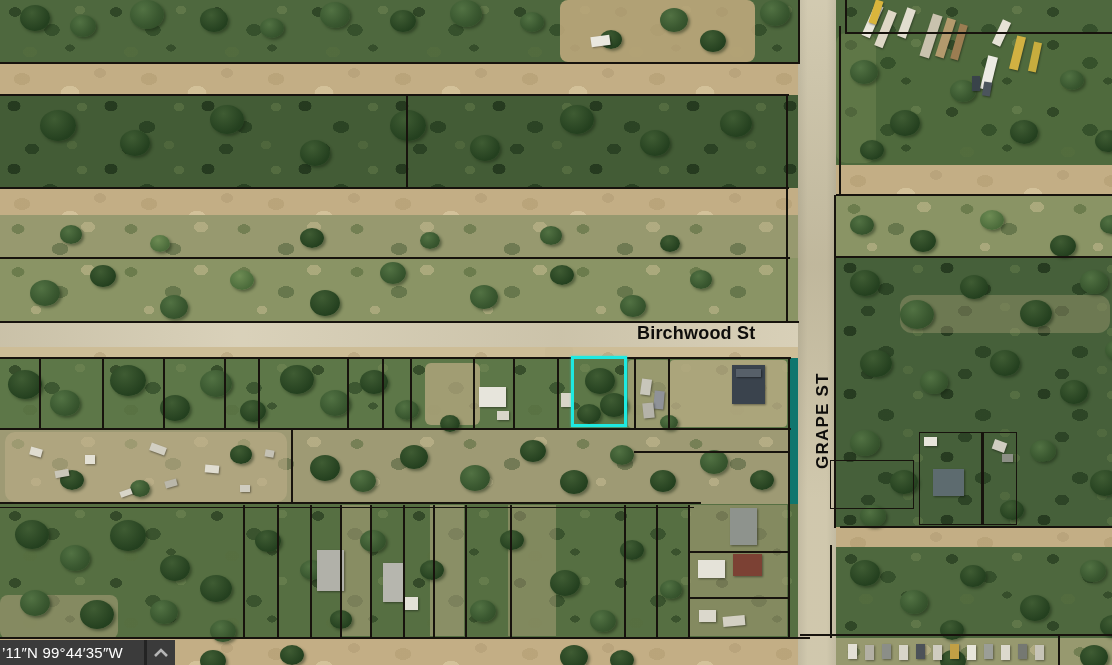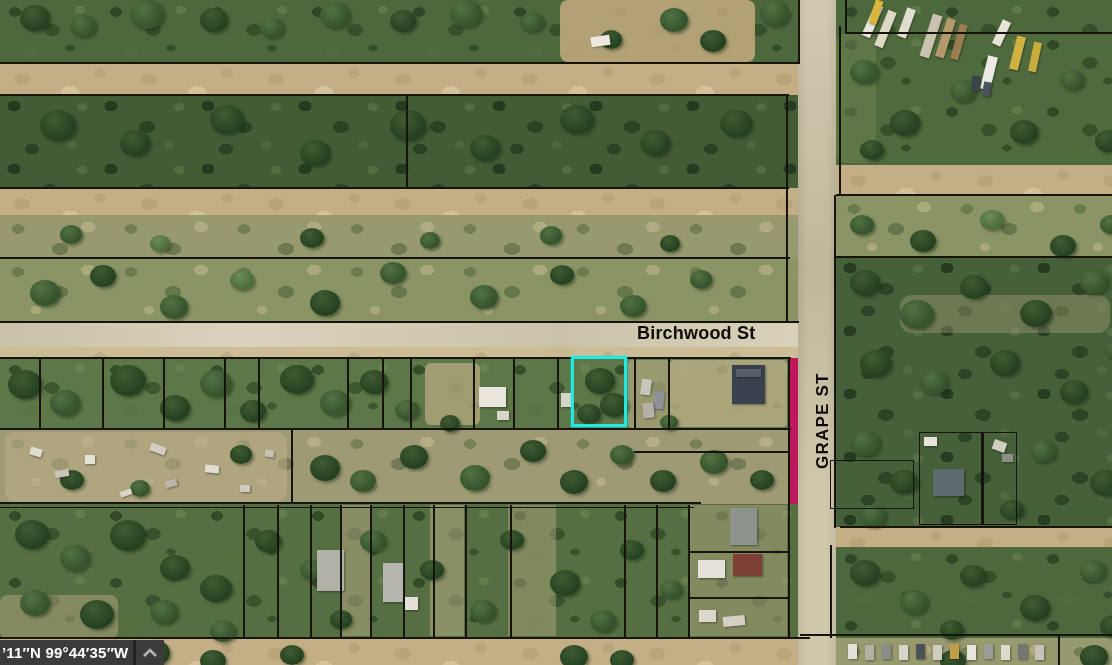--- a/index.html
+++ b/index.html
@@ -1,17 +1,17 @@
 <!DOCTYPE html>
 <html><head>
 <meta charset="utf-8">
 <style>
   html,body{margin:0;padding:0;background:#222;}
   #stage{position:relative;width:1112px;height:665px;overflow:hidden;
-         font-family:"Liberation Sans",sans-serif;background:#be185d;}
+         font-family:"Liberation Sans",sans-serif;background:#0f766e;}
   #stage *{box-sizing:border-box;}
   .strip{position:absolute;}
   
   .t-brush{background-color:#4e683e;background-image:
     radial-gradient(10px 8px at 15px 12px, rgba(24,44,20,.55) 58%, transparent 60%),
     radial-gradient(13px 10px at 52px 30px, rgba(30,56,26,.5) 58%, transparent 60%),
     radial-gradient(9px 7px at 80px 10px, rgba(122,142,90,.4) 58%, transparent 60%),
     radial-gradient(12px 9px at 30px 52px, rgba(86,110,62,.5) 58%, transparent 60%),
     radial-gradient(8px 6px at 70px 48px, rgba(24,46,20,.45) 58%, transparent 60%);
     background-size:101px 67px;}
@@ -53,22 +53,22 @@
   .patch{position:absolute;z-index:2;}
   
   #highlight{position:absolute;left:571px;top:356px;width:56px;height:71px;
     border:3px solid #1fe9e1;z-index:20;box-shadow:0 0 2px rgba(31,233,225,.7);}
   .street-label{position:absolute;z-index:30;color:#0e0d0b;font-weight:bold;white-space:nowrap;}
   #birchwood-label{left:637px;top:323px;font-size:18px;letter-spacing:.2px;}
   #grape-label{left:813px;top:469px;font-size:17px;letter-spacing:1.2px;
     transform:rotate(-90deg);transform-origin:0 0;width:102px;}
   
   #coordbar{position:absolute;left:0;bottom:0;height:25px;display:flex;align-items:stretch;z-index:60;}
-  #coordtext{background:#3b3b3b;color:#fff;font-weight:bold;font-size:15px;
-    display:flex;align-items:center;padding:0 5px 0 2px;letter-spacing:.2px;}
+  #coordtext{background:#3b3b3b;color:#fff;font-weight:normal;font-size:15px;
+    display:flex;align-items:center;padding:0 21px 0 2px;letter-spacing:.2px;}
   #coord-divider{width:3px;background:#232323;}
   #chevbtn{width:28px;background:#3b3b3b;display:flex;align-items:center;justify-content:center;cursor:pointer;border:0;padding:0;}
 </style>
 </head>
 <body>
 
 <div id="stage">
 
   <div class="strip t-brush" style="left:0;top:0;width:798px;height:63px"></div>
   <div class="strip t-dirt" style="left:0;top:63px;width:812px;height:32px"></div>

